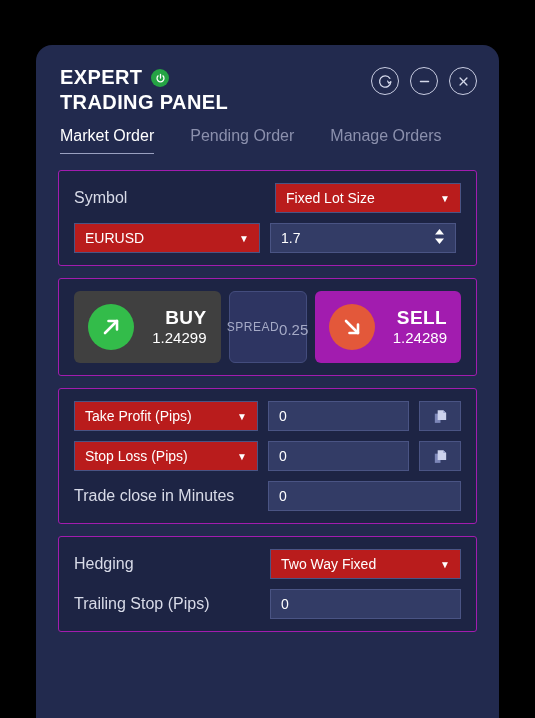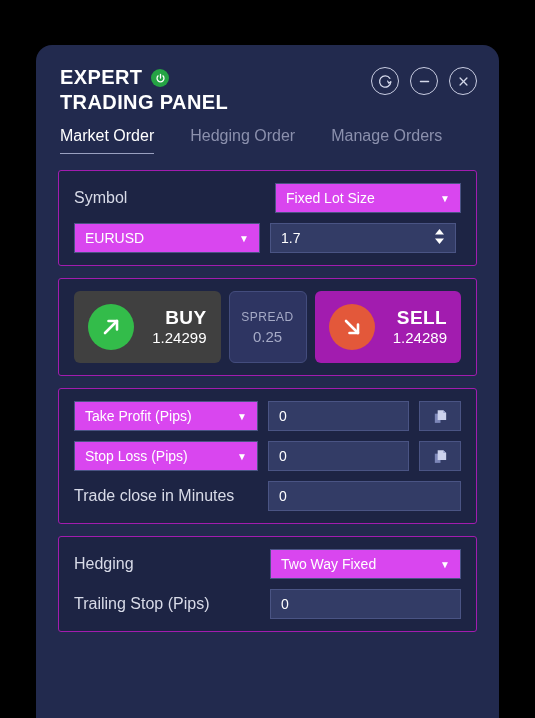--- a/index.html
+++ b/index.html
@@ -117,21 +117,21 @@
     height: 30px;
     display: flex;
     align-items: center;
     font-size: 14px;
     color: #ffffff;
     padding: 0 10px;
     border: 1px solid #4a5484;
     cursor: pointer;
     user-select: none;
   }
-  .dd { background: #d946ef; justify-content: space-between; }
+  .dd { background: #b91c1c; justify-content: space-between; }
   .inp { background: #333c66; justify-content: flex-start; }
   .caret { font-size: 10px; color: #ffffff; margin-left: 8px; }
 
   .spacer { flex: 1; }
 
   
   .w-sym { width: 186px; }
   .w-lot { width: 186px; }
 
   
@@ -169,21 +169,21 @@
   }
   .trade-name { font-size: 19px; font-weight: bold; letter-spacing: 0.4px; }
   .trade-price { font-size: 15px; }
 
   #spread-box {
     width: 78px;
     border-radius: 6px;
     background: #2e3562;
     border: 1px solid #434c7d;
     display: flex;
-    flex-direction: column;
+    flex-direction: row;
     align-items: center;
     justify-content: center;
     color: #a5aac6;
     cursor: default;
   }
   #spread-box .sp-lbl { font-size: 12px; letter-spacing: 0.5px; }
   #spread-box .sp-val { font-size: 15px; margin-top: 4px; }
 
   
   .w-ddlabel { width: 184px; }
@@ -249,21 +249,21 @@
             <path d="M6.5 6.5 L17.5 17.5"></path>
             <path d="M17.5 6.5 L6.5 17.5"></path>
           </svg>
         </span>
       </div>
     </div>
   </div>
 
   <div id="tabs">
     <div class="tab active">Market Order</div>
-    <div class="tab">Hedging Order</div>
+    <div class="tab">Pending Order</div>
     <div class="tab">Manage Orders</div>
   </div>
 
   <div id="body">
 
     <div class="card">
       <div class="row">
         <div class="lbl">Symbol</div>
         <div class="spacer"></div>
         <div class="fld dd w-lot">

